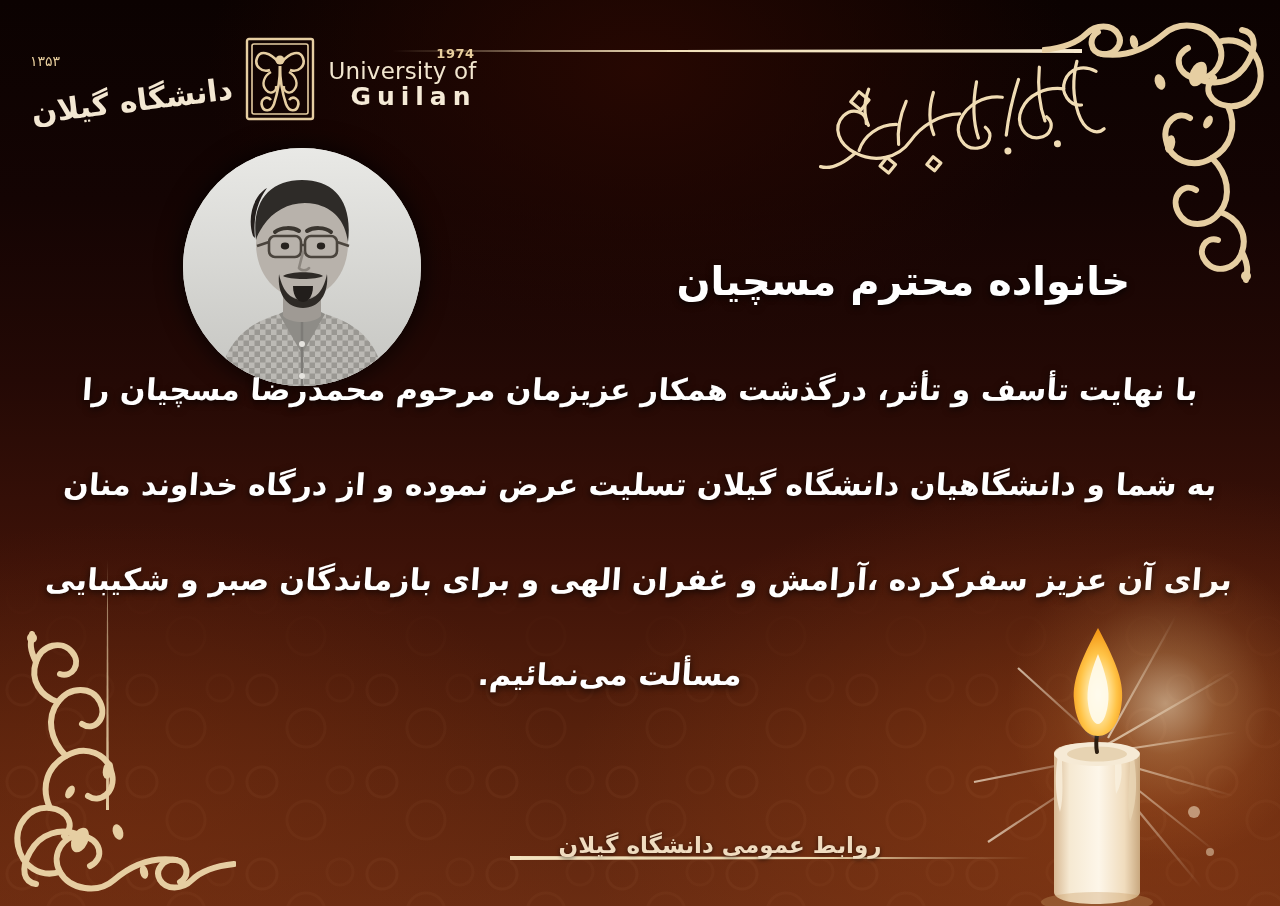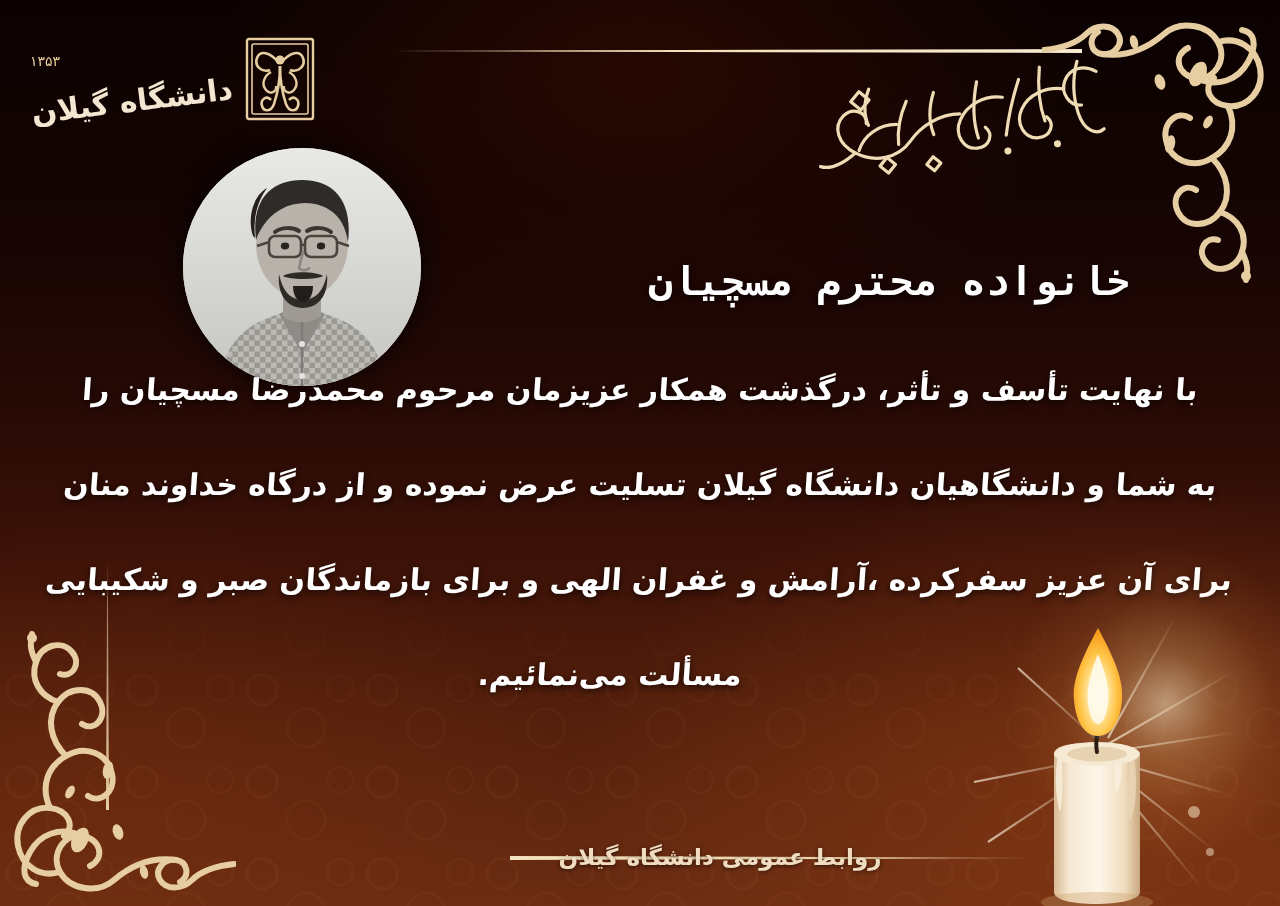--- a/index.html
+++ b/index.html
@@ -77,37 +77,36 @@
     background:#cfcfcb;
   }
   .portrait svg{ display:block; width:100%; height:100%; }
 
   
   .heading{
     position:absolute; top:258px; right:150px;
     font-size:40px; font-weight:bold; color:#ffffff;
     letter-spacing:.5px; text-shadow:0 2px 7px rgba(0,0,0,.75);
     white-space:nowrap;
-    font-family:Liberation Mono, monospace;
   }
   .body-block{
     position:absolute; top:372px; right:48px; left:48px;
     display:flex; flex-direction:column; gap:60px;
     text-align:center;
   }
   .body-line{
     font-size:30px; font-weight:bold; color:#ffffff;
     letter-spacing:-.2px; white-space:nowrap;
     text-shadow:0 2px 7px rgba(0,0,0,.7);
     transform:skewX(-4deg);
   }
   .body-line.last{ text-align:center; padding-right:60px; }
 
   .footer{
-    position:absolute; bottom:36px; left:0; right:0;
+    position:absolute; bottom:48px; left:0; right:0;
     text-align:center; padding-left:160px;
     font-size:23px; color:#f0dcc0; font-weight:bold;
     text-shadow:0 1px 4px rgba(0,0,0,.6);
   }
 
   
   .candle-wrap{ position:absolute; right:42px; bottom:0; width:280px; height:300px; }
   .glow{
     position:absolute; right:22px; bottom:120px; width:330px; height:330px;
     transform:translate(22%,25%);
@@ -158,20 +157,25 @@
       <circle cx="204" cy="258" r="5" fill="#e6cea2" stroke="none"></circle>
       <ellipse cx="156" cy="56" rx="8" ry="13" transform="rotate(24 156 56)" fill="#e6cea2" stroke="none"></ellipse>
       <ellipse cx="118" cy="64" rx="5" ry="8" transform="rotate(-20 118 64)" fill="#e6cea2" stroke="none"></ellipse>
       <ellipse cx="128" cy="126" rx="5" ry="9" transform="rotate(12 128 126)" fill="#e6cea2" stroke="none"></ellipse>
       <ellipse cx="166" cy="104" rx="4" ry="7" transform="rotate(30 166 104)" fill="#e6cea2" stroke="none"></ellipse>
       <ellipse cx="92" cy="24" rx="4" ry="7" transform="rotate(-14 92 24)" fill="#e6cea2" stroke="none"></ellipse>
     </svg>
   </div>
 
   <div class="logo">
+    <div class="logo-en">
+      <span class="logo-year">1974</span>
+      <span class="logo-univ">University of</span>
+      <span class="logo-guilan">Guilan</span>
+    </div>
 
     <span class="logo-mark">
       <svg viewBox="0 0 72 86" fill="none" stroke="#e6cea2" stroke-width="2.4">
         <rect x="3" y="3" width="66" height="80" rx="2"></rect>
         <rect x="8" y="8" width="56" height="70" rx="2" stroke-width="1.6"></rect>
         <circle cx="36" cy="24" r="4.5" fill="#e6cea2" stroke="none"></circle>
         <path d="M36 30 C36 44 34 56 30 68 C27 76 20 76 18 70 C16 63 23 59 27 64" stroke-width="2.6"></path>
         <path d="M36 30 C36 44 38 56 42 68 C45 76 52 76 54 70 C56 63 49 59 45 64" stroke-width="2.6"></path>
         <path d="M34 26 C26 16 16 14 13 22 C10 30 18 37 26 34" stroke-width="2.6"></path>
         <path d="M38 26 C46 16 56 14 59 22 C62 30 54 37 46 34" stroke-width="2.6"></path>

